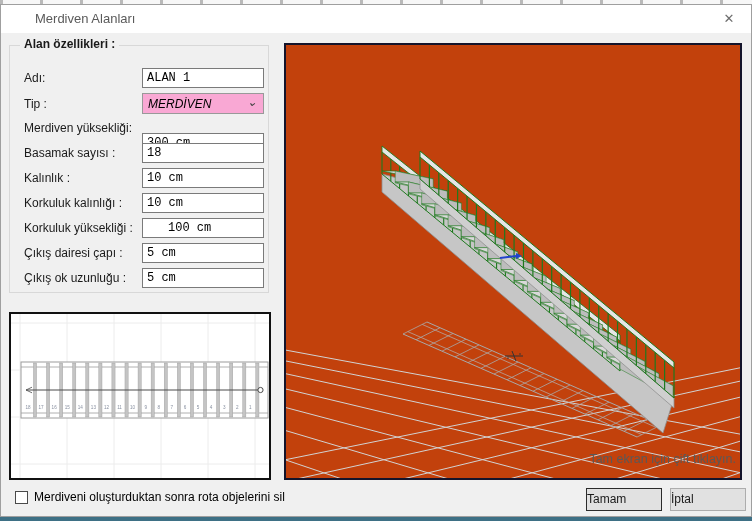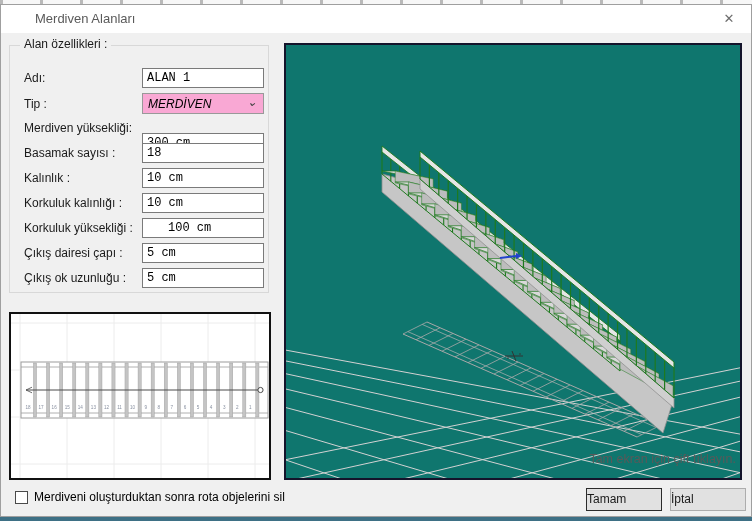--- a/index.html
+++ b/index.html
@@ -10,32 +10,32 @@
   .bg-bottom{position:absolute;left:0;top:517px;width:752px;height:4px;background:#3e7085;}
   .dialog{position:absolute;left:0;top:4px;width:752px;height:513px;
     background:#f0f0f0;border:1px solid #9f9f9f;box-sizing:border-box;}
   .titlebar{position:absolute;left:0;top:0;width:100%;height:28px;background:#ffffff;}
   .title{position:absolute;left:14px;top:0;line-height:28px;font-size:13px;color:#5a5a5a;margin-left:20px;}
   .close-btn{position:absolute;right:6px;top:0;width:32px;height:28px;text-align:center;
     line-height:28px;font-size:13px;color:#6e6e6e;cursor:pointer;}
   .groupbox{position:absolute;left:8px;top:40px;width:260px;height:248px;
     border:1px solid #d8d8d8;box-sizing:border-box;}
   .group-label{position:absolute;top:-9px;left:10px;background:#f0f0f0;padding:0 4px;
-    font-size:12px;color:#1a1a1a;white-space:nowrap;}
+    font-size:12px;color:#1a1a1a;white-space:nowrap;font-weight:bold;}
   .row-label{position:absolute;left:14px;font-size:12px;color:#1a1a1a;white-space:nowrap;}
   .textbox{position:absolute;left:132px;width:122px;height:20px;box-sizing:border-box;
     border:1px solid #7a7a7a;background:#fff;font-family:Liberation Mono, monospace;
     font-size:12px;padding:0 4px;color:#000;}
   .combo{position:absolute;left:132px;width:122px;height:21px;box-sizing:border-box;
     border:1px solid #999;background:#f9a8d4;font-size:12px;color:#000;cursor:default;font-style:italic;}
   .combo .val{position:absolute;left:5px;top:3px;}
   .combo .chev{position:absolute;right:6px;top:1px;font-size:12px;color:#444;}
   .panel2d{position:absolute;left:8px;top:307px;width:262px;height:168px;background:#fff;
     border:2px solid #111;box-sizing:border-box;}
-  .panel3d{position:absolute;left:283px;top:38px;width:458px;height:437px;background:#0f766e;
+  .panel3d{position:absolute;left:283px;top:38px;width:458px;height:437px;background:#c2410c;
     border:2px solid #14142b;box-sizing:border-box;}
   .chk{position:absolute;left:14px;top:486px;width:13px;height:13px;background:#fff;
     border:1px solid #4a4a4a;box-sizing:border-box;cursor:pointer;}
   .chk-label{position:absolute;left:33px;top:485px;font-size:12px;color:#000;}
   .btn{position:absolute;top:483px;width:76px;height:23px;background:#e1e1e1;
     font-size:12px;color:#1a1a1a;text-align:left;line-height:21px;box-sizing:border-box;
     cursor:pointer;}
   .btn-ok{left:585px;border:1px solid #2b2b2b;}
   .btn-cancel{left:669px;border:1px solid #adadad;}
   svg{display:block;}

